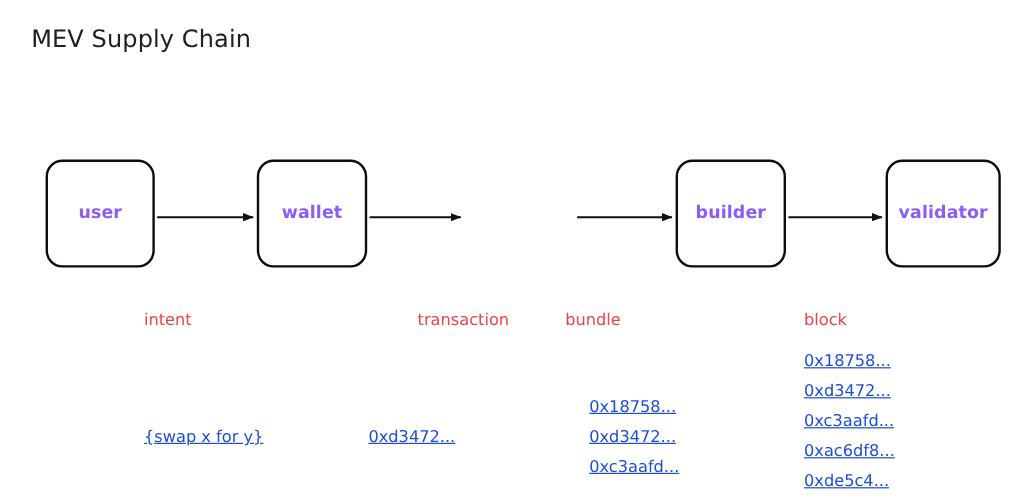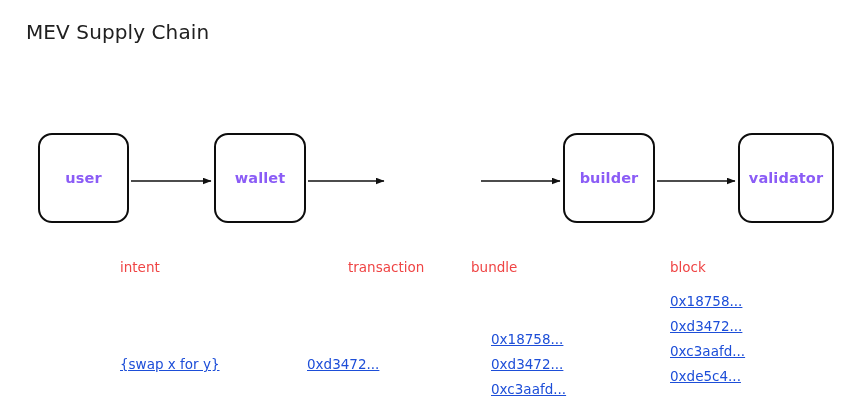--- a/index.html
+++ b/index.html
@@ -138,16 +138,17 @@
   <div class="col-items items-bundle">
     <span class="col-item">0x18758...</span>
     <span class="col-item">0xd3472...</span>
     <span class="col-item">0xc3aafd...</span>
   </div>
 
   <div class="col-items items-block">
     <span class="col-item">0x18758...</span>
     <span class="col-item">0xd3472...</span>
     <span class="col-item">0xc3aafd...</span>
+    <span class="col-item">0xac6df8...</span>
     <span class="col-item">0xde5c4...</span>
   </div>
 
 </div>
 
 </body></html>

